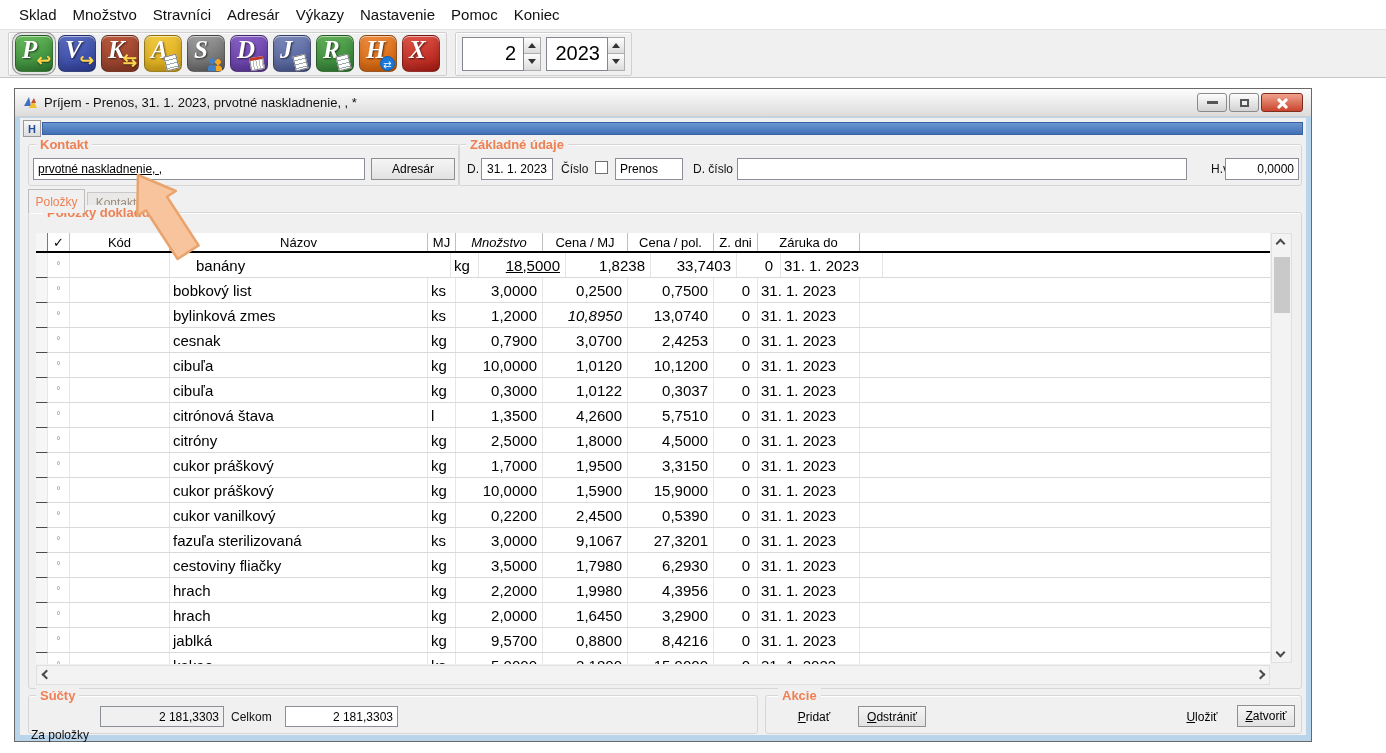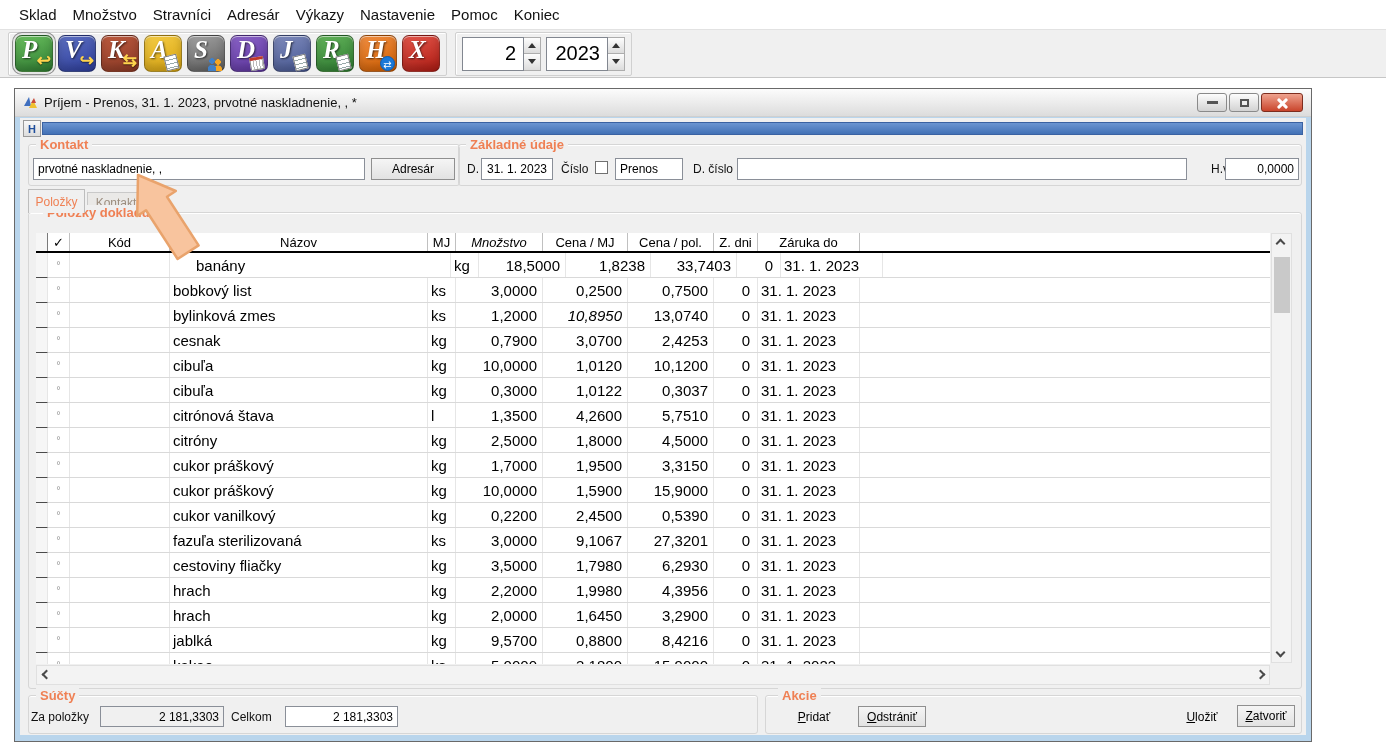--- a/index.html
+++ b/index.html
@@ -225,21 +225,21 @@
           </div>
       </div>
     </div>
 
     <div class="client">
       <div class="hbtn">H</div>
       <div class="blueband"></div>
 
       <div class="group" style="left:8px; top:26px; width:432px; height:42px;">
         <div class="glabel">Kontakt</div>
-        <div class="tbox" style="position:absolute; left:4px; top:13px; width:332px; height:22px;">prvotné naskladnenie, ,</div>
+        <div class="tbox" style="position:absolute; left:4px; top:13px; width:332px; height:22px;text-decoration:underline;">prvotné naskladnenie, ,</div>
         <div class="btn" style="position:absolute; left:342px; top:13px; width:84px; height:22px;">Adresár</div>
       </div>
 
       <div class="group" style="left:438px; top:26px; width:844px; height:42px;">
         <div class="glabel">Základné údaje</div>
         <div class="lbl" style="position:absolute; left:8px; top:17px;">D.</div>
         <div class="tbox" style="position:absolute; left:22px; top:13px; width:72px; height:22px; justify-content:center;">31. 1. 2023</div>
         <div class="lbl" style="position:absolute; left:102px; top:17px;">Číslo</div>
         <div style="position:absolute; left:136px; top:16px; width:13px; height:13px; background:#fff; border:1px solid #707070;"></div>
         <div class="tbox" style="position:absolute; left:156px; top:13px; width:68px; height:22px;">Prenos</div>
@@ -271,21 +271,21 @@
             </div>
           <div class="tbody" style="height:411px;">
               <div class="tr">
                 <div class="td td-sel"></div>
                 <div class="td" style="width: 22px; justify-content: center; padding: 0px;">
                   <span class="marker">°</span>
                 </div>
                 <div class="td" style="width: 100px; justify-content: flex-start; padding: 0px 3px;"></div>
                 <div class="td" style="width: 258px; justify-content: flex-start; padding: 0px 3px; margin-left: 23px;">banány</div>
                 <div class="td" style="width: 28px; justify-content: flex-start; padding: 0px 0px 0px 3px;">kg</div>
-                <div class="td" style="width: 87px; justify-content: flex-end; padding: 0px 5px 0px 0px;">18,5000</div>
+                <div class="td" style="width: 87px; justify-content: flex-end; padding: 0px 5px 0px 0px; text-decoration: underline;">18,5000</div>
                 <div class="td" style="width: 85px; justify-content: flex-end; padding: 0px 5px 0px 0px;">1,8238</div>
                 <div class="td" style="width: 86px; justify-content: flex-end; padding: 0px 5px 0px 0px;">33,7403</div>
                 <div class="td" style="width: 44px; justify-content: flex-end; padding: 0px 7px 0px 0px;">0</div>
                 <div class="td" style="width: 102px; justify-content: flex-start; padding: 0px 0px 0px 3px;">31. 1. 2023</div>
                 <div class="td fill"></div>
               </div>
               <div class="tr">
                 <div class="td td-sel"></div>
                 <div class="td" style="width: 22px; justify-content: center; padding: 0px;">
                   <span class="marker">°</span>
@@ -543,21 +543,21 @@
               <span class="chev" style="display:block; transform:rotate(-45deg);"></span>
             </div>
           <div class="schev" style="right:3px; top:5px;">
               <span class="chev" style="display:block; transform:rotate(135deg);"></span>
             </div>
         </div>
       </div>
 
       <div class="group" style="left:8px; top:577px; width:730px; height:39px;">
         <div class="glabel">Súčty</div>
-        <div class="lbl" style="position:absolute; left:2px; top:14px;">Za položky</div>
+        <div class="lbl" style="position:absolute; left:2px; top:32px;">Za položky</div>
         <div class="tbox" style="position:absolute; left:71px; top:10px; width:124px; height:21px; background:#f0f0f0; justify-content:flex-end;">2 181,3303</div>
         <div class="lbl" style="position:absolute; left:202px; top:14px;">Celkom</div>
         <div class="tbox" style="position:absolute; left:256px; top:10px; width:113px; height:21px; justify-content:flex-end;">2 181,3303</div>
       </div>
 
       <div class="group" style="left:745px; top:577px; width:537px; height:39px;">
         <div class="glabel" style="left:12px;">Akcie</div>
         <div class="flatbtn" style="position:absolute; left:22px; top:10px; width:52px; height:21px;"><u>P</u>ridať</div>
         <div class="btn" style="position:absolute; left:92px; top:10px; width:68px; height:21px;"><u>O</u>dstrániť</div>
         <div class="flatbtn" style="position:absolute; left:410px; top:10px; width:52px; height:21px;"><u>U</u>ložiť</div>

